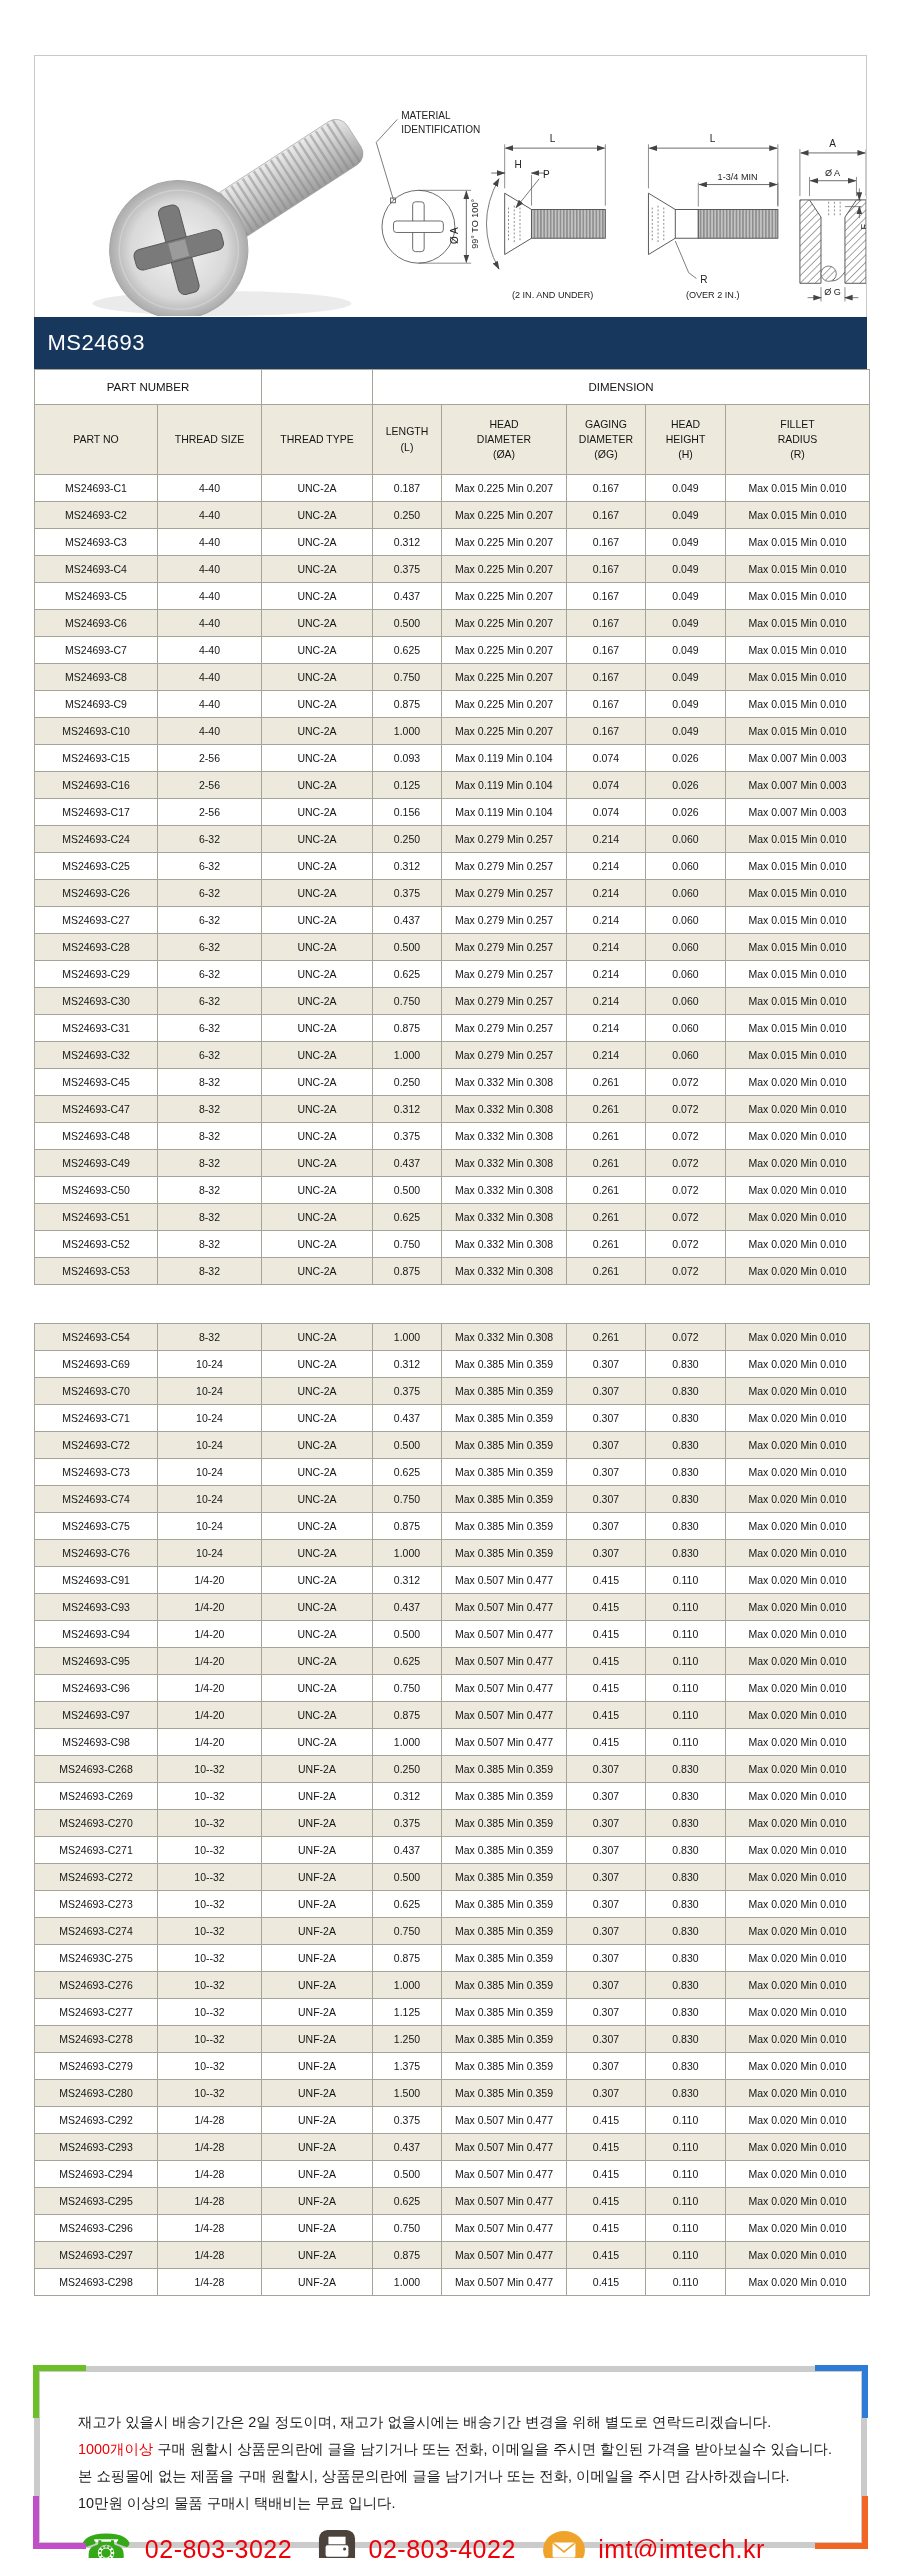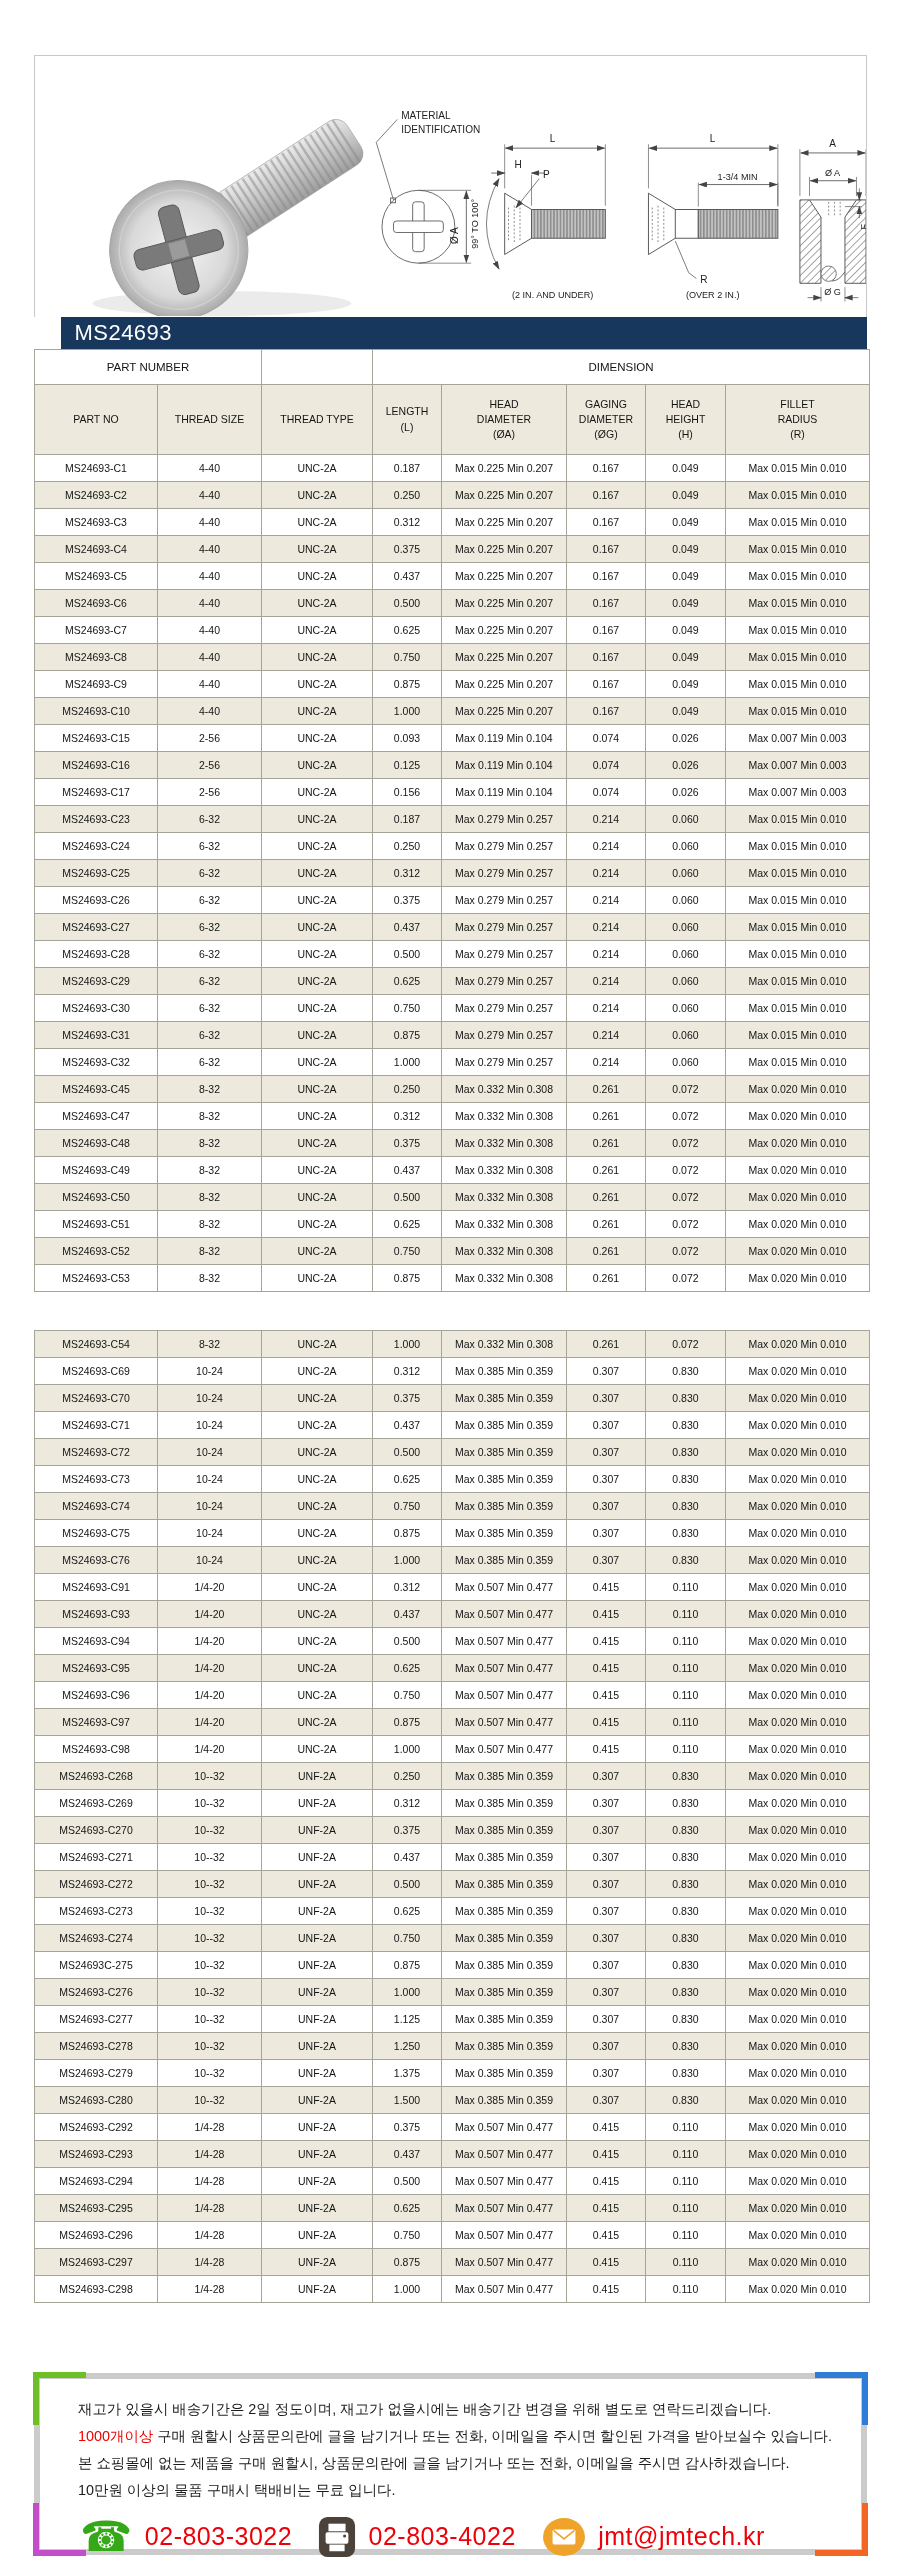--- a/index.html
+++ b/index.html
@@ -1,35 +1,35 @@
 <!DOCTYPE html>
 <html><head>
 <meta charset="utf-8">
 <style>
   html,body{margin:0;padding:0;background:#ffffff;}
   body{width:900px;font-family:"Liberation Sans",sans-serif;padding-bottom:9.6px;}
   .content{width:833px;margin:55px 0 0 34px;}
   .image-box{box-sizing:border-box;height:262px;border:1px solid #c9c9c9;border-bottom:none;background:#fff;overflow:hidden;text-decoration:underline;}
-  .title-bar{box-sizing:border-box;height:32px;background:#17375d;color:#ffffff;display:flex;align-items:center;padding-left:13.4px;font-size:22px;letter-spacing:0.5px;margin-left:27px;}
+  .title-bar{box-sizing:border-box;height:52px;background:#17375d;color:#ffffff;display:flex;align-items:center;padding-left:13.4px;font-size:22px;letter-spacing:0.5px;}
   table{border-collapse:collapse;table-layout:fixed;width:833px;font-size:10.5px;color:#141414;border-radius:16px;}
   th,td{border:1px solid #a4a498;text-align:center;padding:0;overflow:hidden;}
   table{border:1px solid #6f6f6f;}
   tr.grp th{height:34px;font-size:11.5px;font-weight:normal;background:#ffffff;}
   tr.cols th{height:69px;font-weight:normal;background:#edeadd;white-space:pre-line;line-height:1.45;}
   td{height:26px;line-height:26px;white-space:nowrap;}
   table.t1 tbody tr:nth-child(even){background:#edeadd;}
   table.t2 tbody tr:nth-child(odd){background:#edeadd;}
   table.t2{margin-top:38px;}
   .footer-box{position:relative;box-sizing:border-box;width:833px;height:182px;margin-top:70px;border:6.7px solid #cbcbcb;background:#fff;}
   .corner{position:absolute;width:53px;height:53px;box-sizing:border-box;}
   .corner.tl{top:-6.7px;left:-6.7px;border-top:6.7px solid #6cbf27;border-left:6.7px solid #6cbf27;}
   .corner.tr{top:-6.7px;right:-6.7px;border-top:6.7px solid #2c7cd8;border-right:6.7px solid #2c7cd8;}
   .corner.bl{bottom:-6.7px;left:-6.7px;border-bottom:6.7px solid #c24fc9;border-left:6.7px solid #c24fc9;}
   .corner.br{bottom:-6.7px;right:-6.7px;border-bottom:6.7px solid #f26522;border-right:6.7px solid #f26522;}
-  .flines{padding:17px 29px 0 38px;font-size:14.4px;line-height:27px;color:#1c1c1c;}
+  .flines{padding:17px 29px 0 38px;font-size:14.4px;line-height:27px;color:#1c1c1c;margin-top:20px;}
   .red{color:#f00000;text-align:right;}
   .contact{display:flex;align-items:center;margin:11.5px 0 0 40px;gap:12.5px;}
   .cnum{color:#ee0008;font-size:25px;letter-spacing:0.5px;}
   .phone-glyph{font-size:42px;line-height:42px;color:#35a818;}
   .dtxt{font-size:10.5px;fill:#222;font-family:"Liberation Sans",sans-serif;}
   .dsm{font-size:9.5px;fill:#222;font-family:"Liberation Sans",sans-serif;}
 </style>
 </head>
 <body>
 
@@ -345,30 +345,20 @@
           <td>MS24693-C17</td>
           <td>2-56</td>
           <td>UNC-2A</td>
           <td>0.156</td>
           <td>Max 0.119  Min 0.104</td>
           <td>0.074</td>
           <td>0.026</td>
           <td>Max 0.007  Min 0.003</td>
         </tr>
         <tr>
-          <td>MS24693-C23</td>
-          <td>6-32</td>
-          <td>UNC-2A</td>
-          <td>0.187</td>
-          <td>Max 0.279  Min 0.257</td>
-          <td>0.214</td>
-          <td>0.060</td>
-          <td>Max 0.015  Min 0.010</td>
-        </tr>
-        <tr>
           <td>MS24693-C24</td>
           <td>6-32</td>
           <td>UNC-2A</td>
           <td>0.250</td>
           <td>Max 0.279  Min 0.257</td>
           <td>0.214</td>
           <td>0.060</td>
           <td>Max 0.015  Min 0.010</td>
         </tr>
         <tr>

